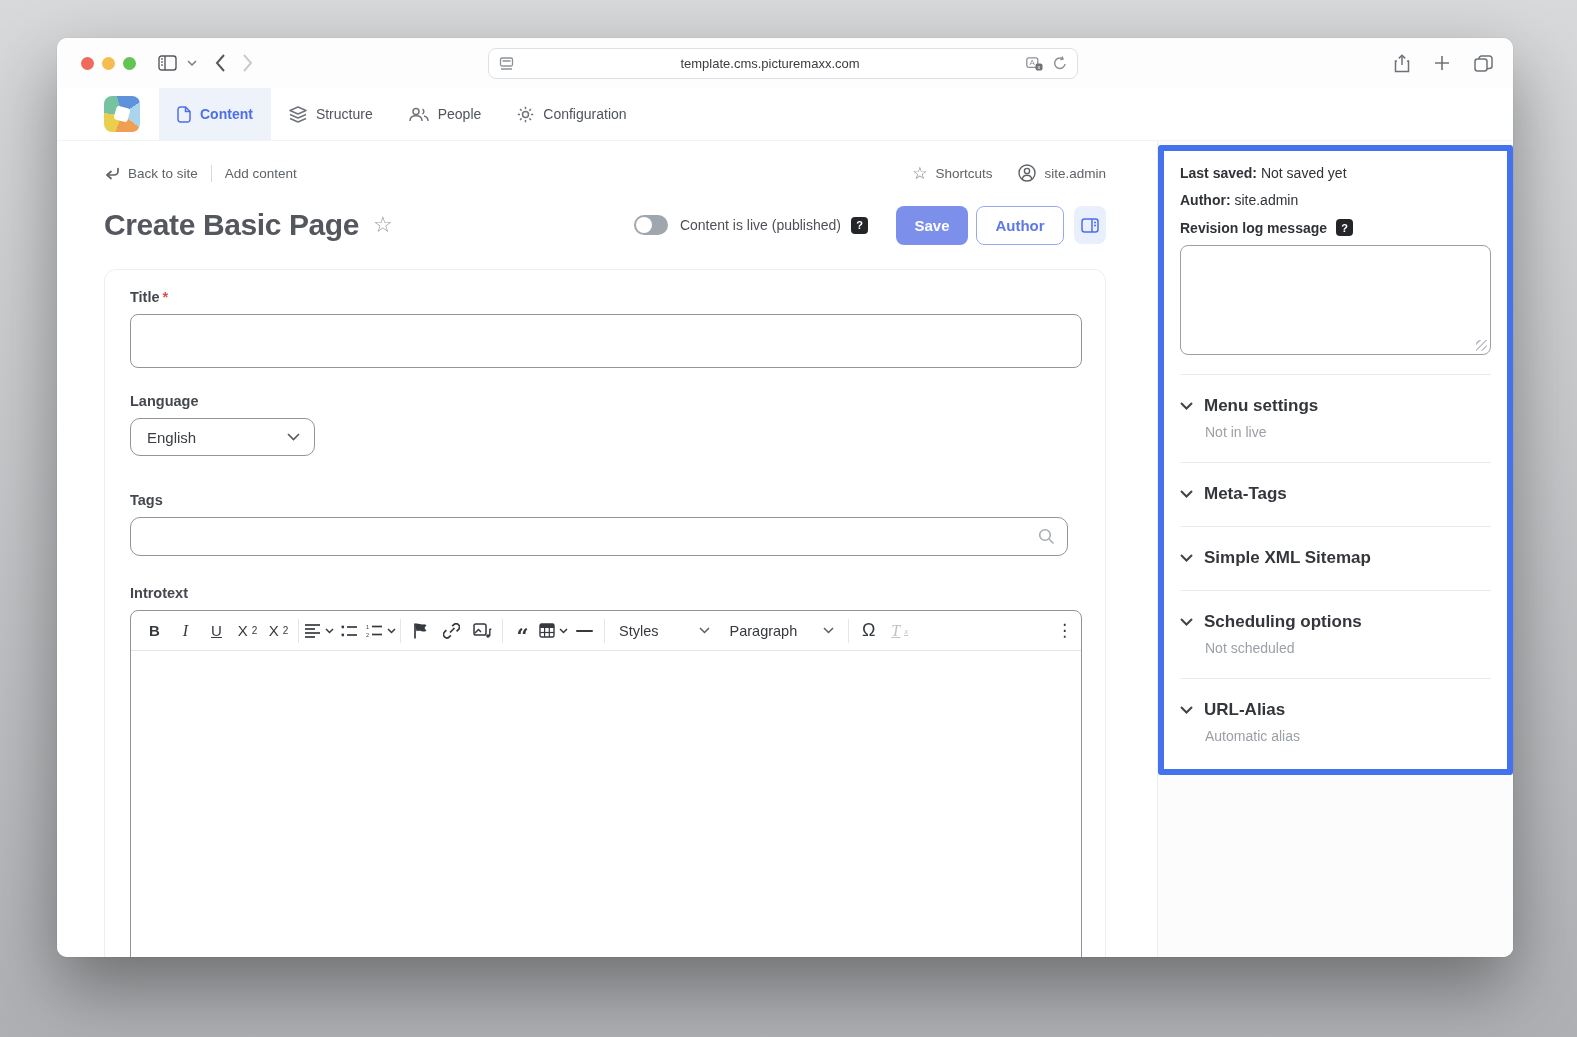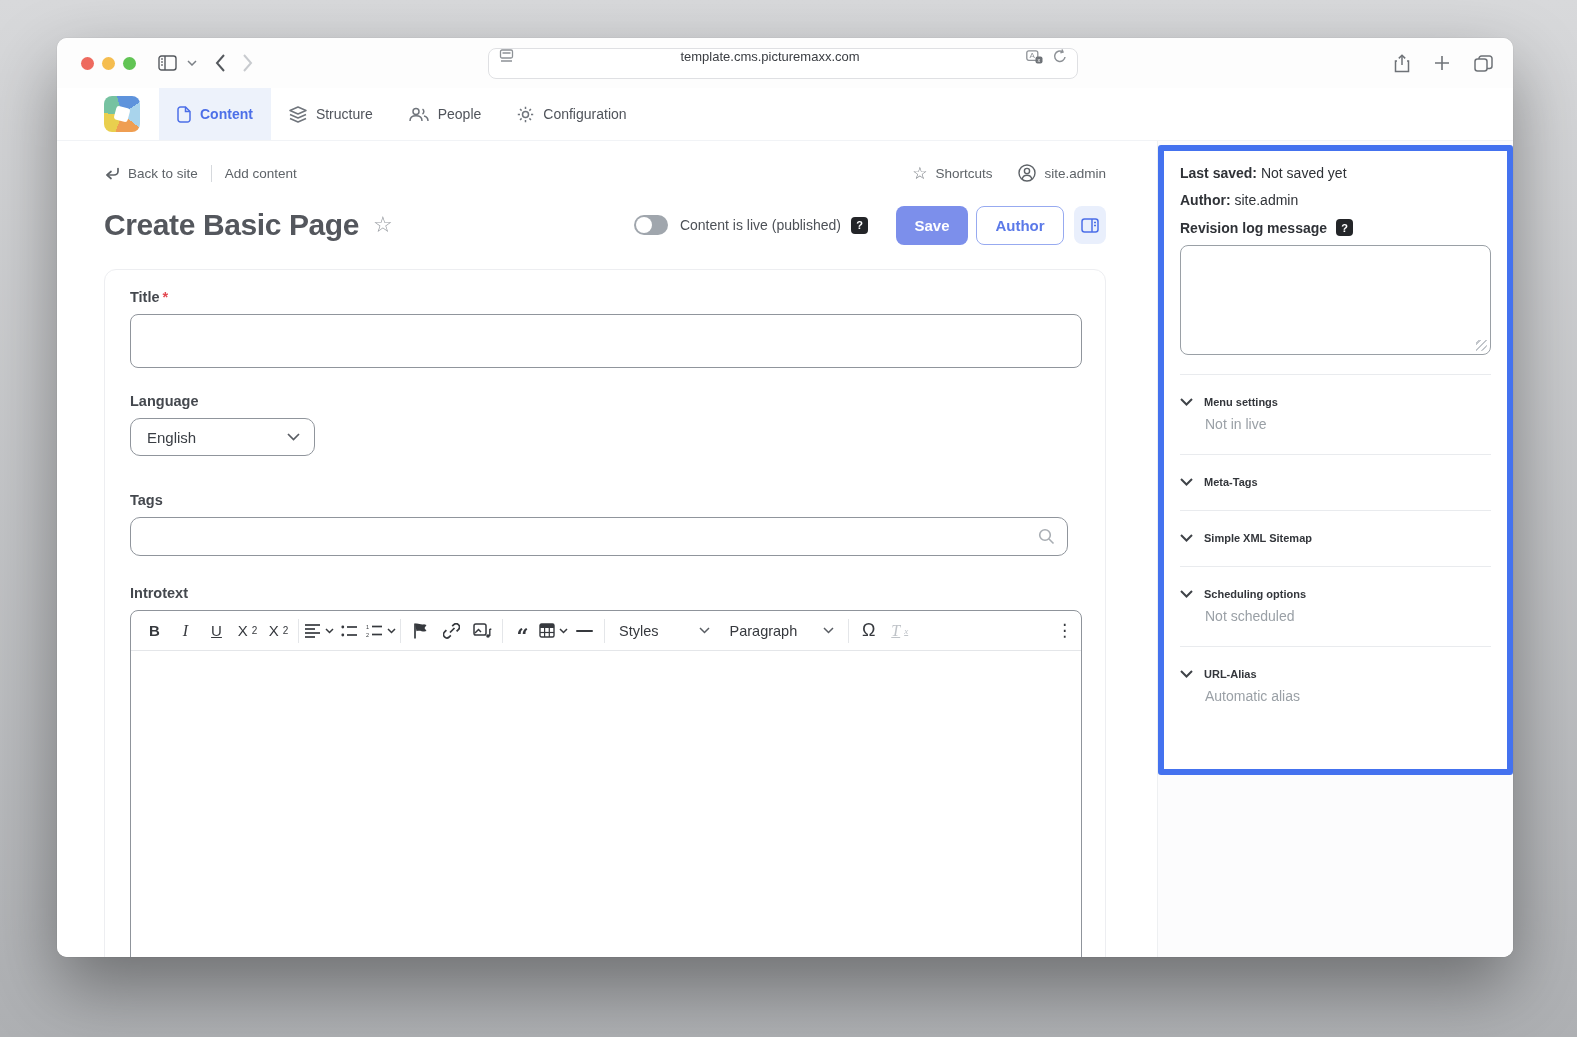--- a/index.html
+++ b/index.html
@@ -18,21 +18,21 @@
   .chrome { height:50px; background:#fdfdfd; display:flex; align-items:center; position:relative; padding:0 16px; }
   .lights { display:flex; gap:8px; margin-left:8px; }
   .light { width:13px; height:13px; border-radius:50%; }
   .light.red{ background:#ee6a5f; } .light.yellow{ background:#f5bd4f; } .light.green{ background:#61c454; }
   .chrome-btn { display:flex; align-items:center; justify-content:center; color:#54585d; }
   .cb-sidebar{ margin-left:22px; } .cb-chevron{ margin-left:10px; color:#7b8086; }
   .cb-back{ margin-left:18px; } .cb-fwd{ margin-left:16px; color:#c8cbcf; }
   .urlbar {
     position:absolute; left:431px; top:10px; width:590px; height:31px;
     background:#fff; border:1px solid #dfe0e3; border-radius:8px;
-    display:flex; align-items:flex-start; padding:0 10px; color:#8d9196;
+    display:flex; align-items:center; padding:0 10px; color:#8d9196;
   }
   .url-text { flex:1; text-align:center; font-size:13px; color:#3a3d42; }
   .url-right { display:flex; align-items:center; gap:10px; }
   .chrome-right { position:absolute; right:20px; top:0; height:50px; display:flex; align-items:center; gap:24px; color:#6e7277; }
   
   .appbar { height:53px; background:#fff; display:flex; align-items:stretch; border-bottom:1px solid #f1f3f6; }
   .logo { width:36px; height:36px; border-radius:8px; overflow:hidden; position:relative; margin:8px 0 0 47px; flex:0 0 auto;
     background:conic-gradient(from 200deg,#e9cf4e 0 72deg,#76c2a1 72deg 144deg,#5e93dc 144deg 216deg,#a9d4ec 216deg 288deg,#ef9e52 288deg 360deg); }
   .logo::after { content:""; position:absolute; left:11px; top:11px; width:14px; height:14px; background:#fff; border-radius:3px; transform:rotate(15deg); }
   .nav { display:flex; margin-left:19px; }
@@ -98,21 +98,21 @@
   .meta-box { position:absolute; left:0; top:4px; width:355px; height:630px;
     border:6px solid #4472ef; border-radius:3px; background:#fff; padding:14px 16px 0; overflow:hidden; }
   .meta-line { font-size:14px; color:#2f3237; margin-bottom:11px; }
   .meta-line b { font-weight:700; }
   .rev-label { display:flex; align-items:center; gap:9px; font-size:14px; font-weight:700; color:#2f3237; margin:10px 0 9px; }
   .rev-area { position:relative; width:311px; height:110px; border:1px solid #9aa0a6; border-radius:8px; background:#fff; }
   .rev-area::after { content:""; position:absolute; right:3px; bottom:3px; width:11px; height:11px;
     background:repeating-linear-gradient(315deg,transparent 0 3px,#c2c6cb 3px 4.5px); border-radius:0 0 6px 0; }
   .sections { margin-top:19px; }
   .section { border-top:1px solid #e9ebee; padding:21px 0 22px; }
-  .sec-head { display:flex; align-items:center; gap:11px; font-size:11px; font-weight:700; color:#33363b; }
+  .sec-head { display:flex; align-items:center; gap:11px; font-size:17px; font-weight:700; color:#33363b; }
   .sec-head .chev { display:flex; color:#3f4348; }
   .sec-sub { margin:8px 0 0 25px; font-size:14px; color:#9aa0a6; }
   .sec-sub:empty { display:none; margin:0; }
   svg { display:block; }
 </style>
 </head>
 <body>
 
 <div class="window">
 

